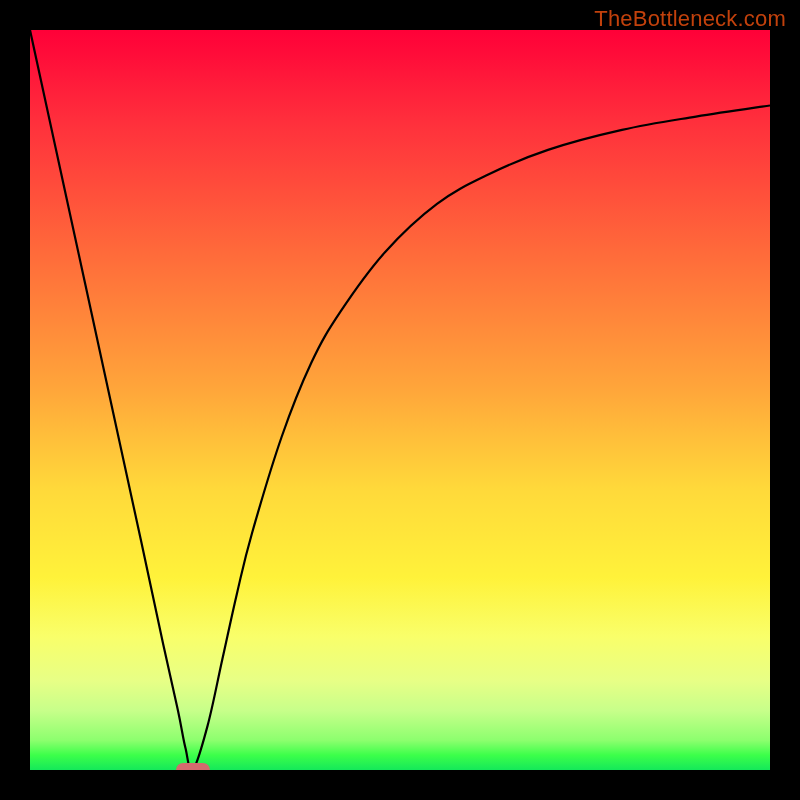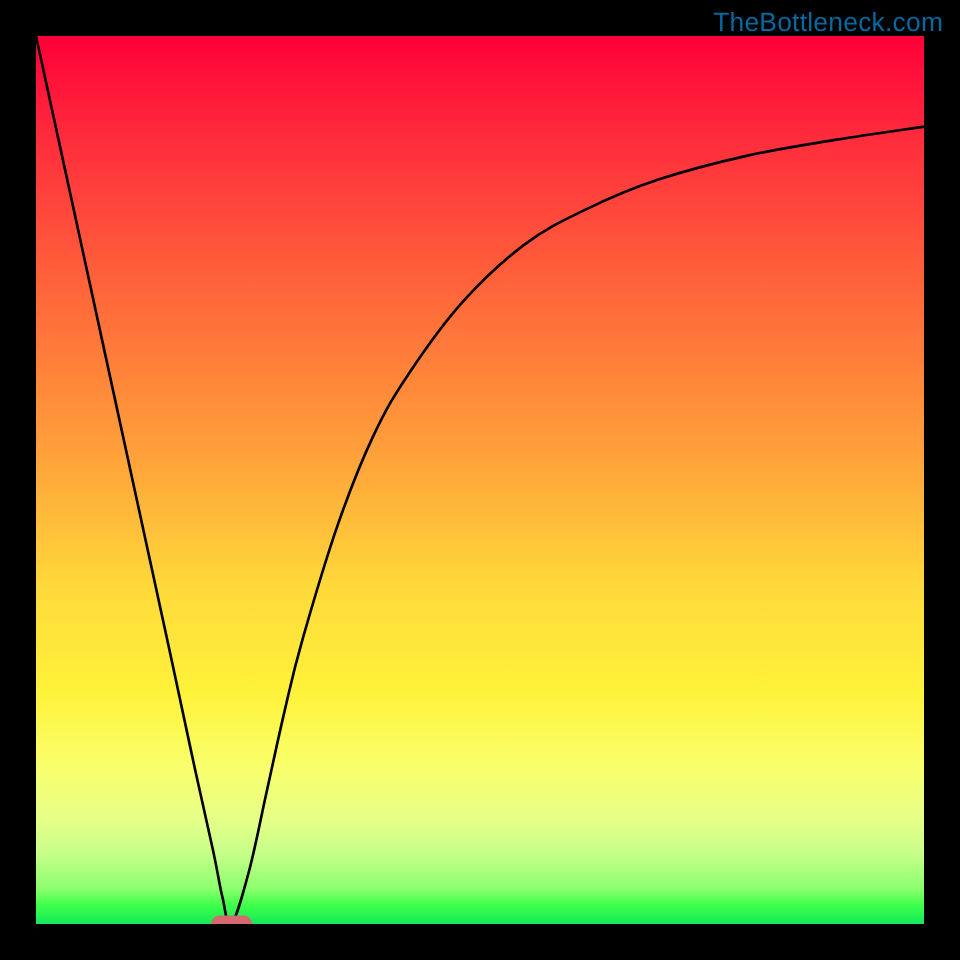--- a/index.html
+++ b/index.html
@@ -8,21 +8,21 @@
     width: 800px;
     height: 800px;
     background: #000;
     position: relative;
     font-family: Arial, Helvetica, sans-serif;
   }
   .watermark {
     position: absolute;
     top: 6px;
     right: 14px;
-    color: #0369a1;
+    color: #c2410c;
     font-size: 22px;
     font-weight: 500;
     letter-spacing: 0.2px;
     z-index: 10;
   }
   .plot-outer {
     position: absolute;
     left: 0;
     top: 0;
     width: 800px;

